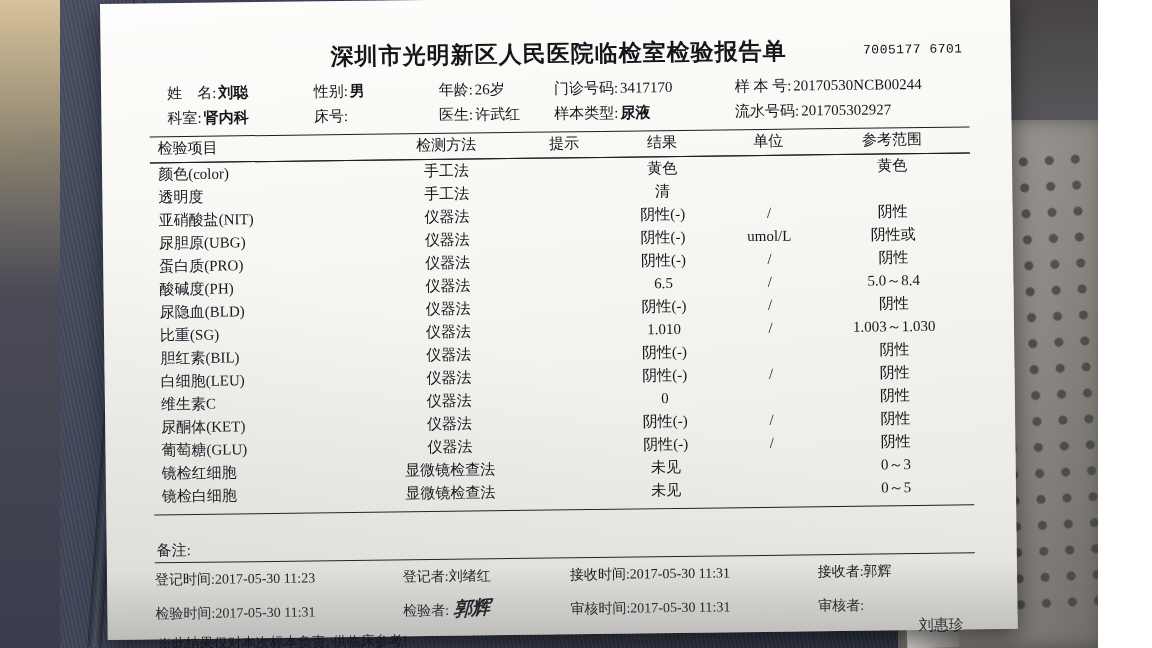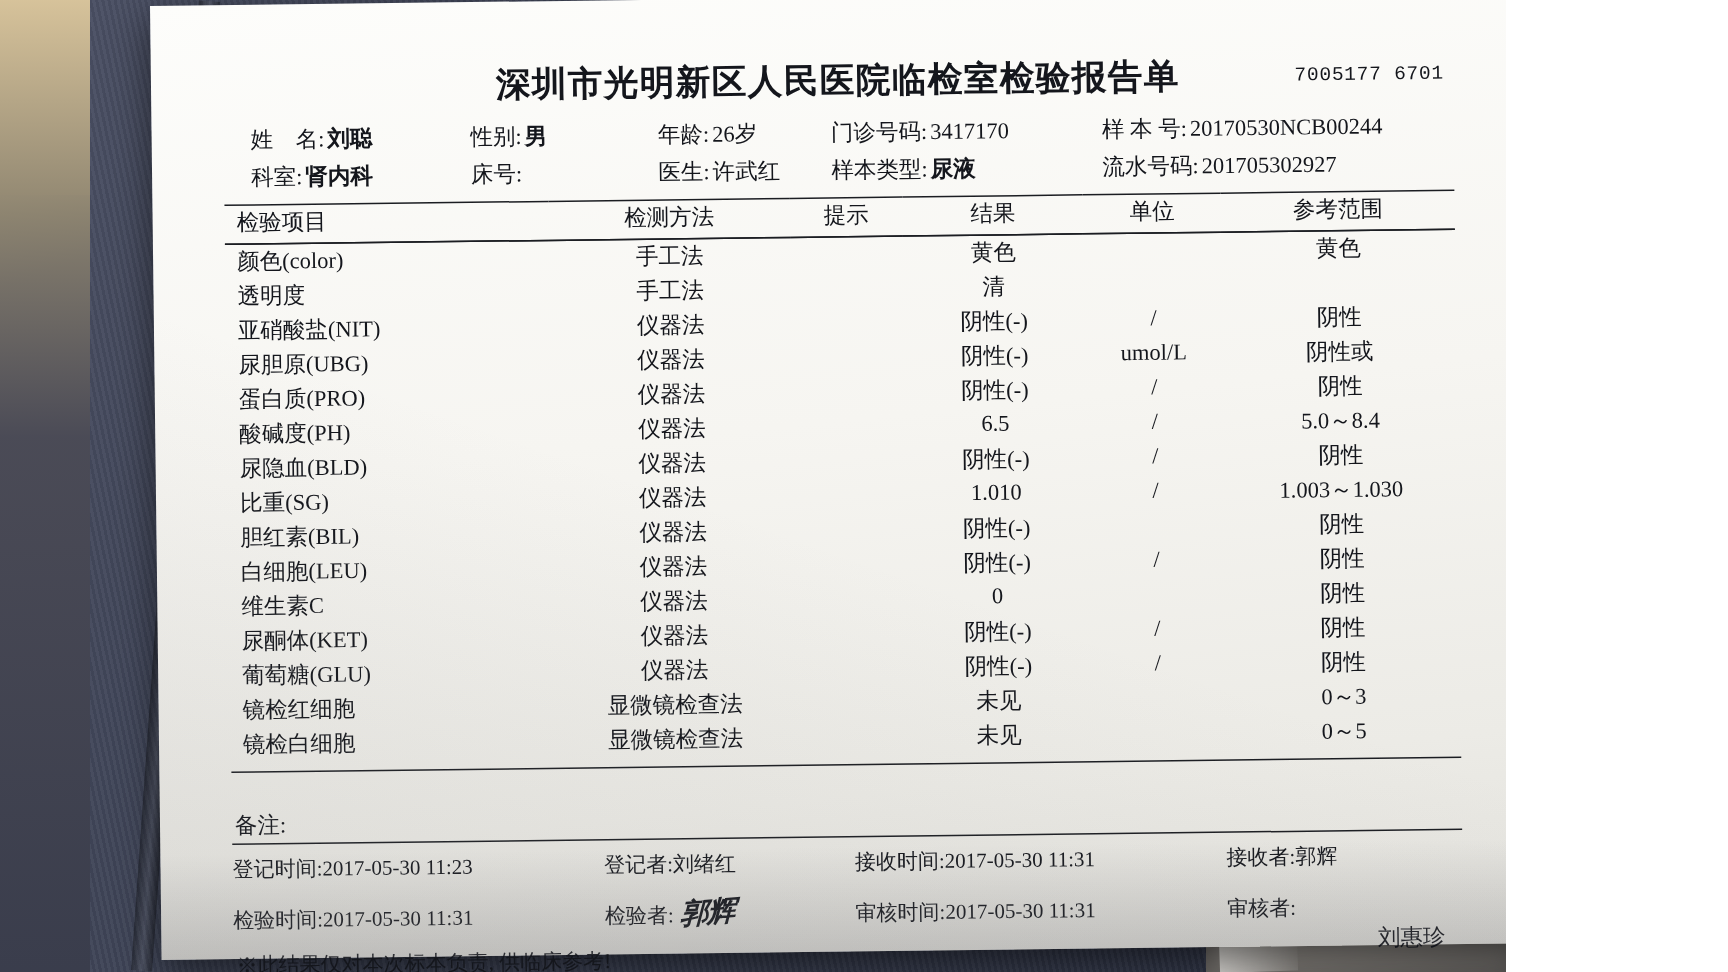--- a/index.html
+++ b/index.html
@@ -7,21 +7,21 @@
     padding: 0;
     width: 1152px;
     height: 648px;
     overflow: hidden;
     font-family: "Liberation Serif", serif;
   }
 
   
   #scene {
     position: relative;
-    width: 1004px;
+    width: 1098px;
     height: 648px;
     background: #3a3f50;
     overflow: hidden;
     text-decoration: underline;
   }
 
   
   .bg-wall {
     position: absolute;
     left: 0; top: 0;

